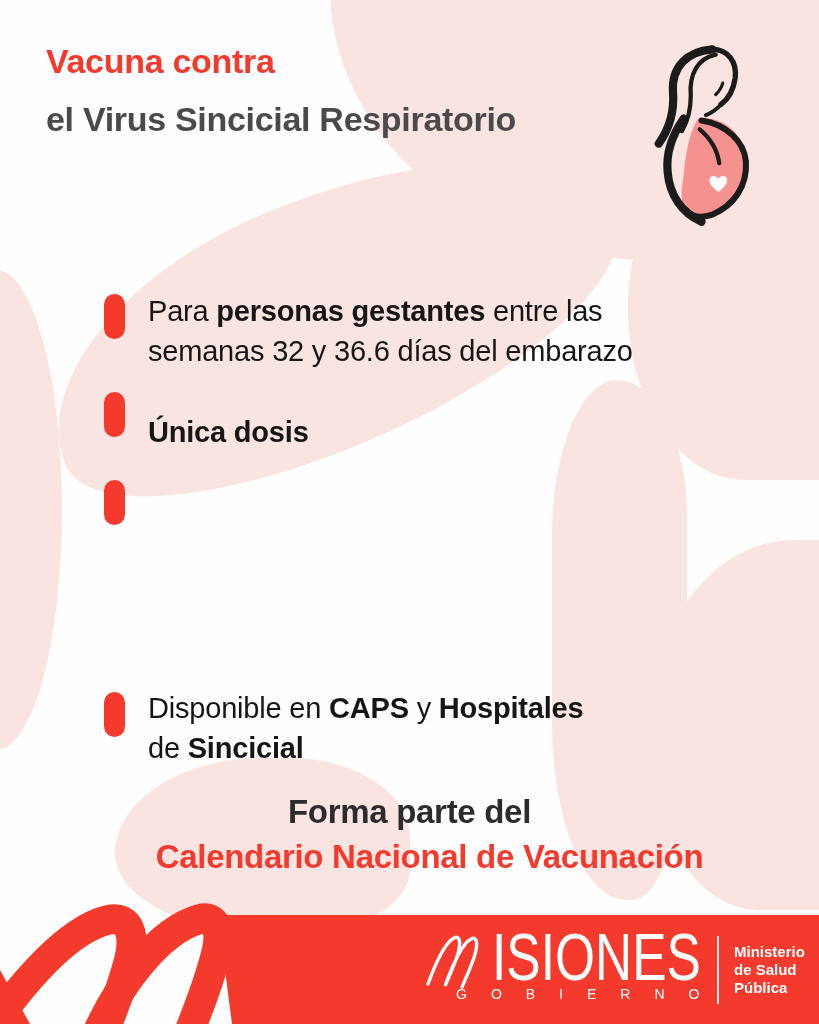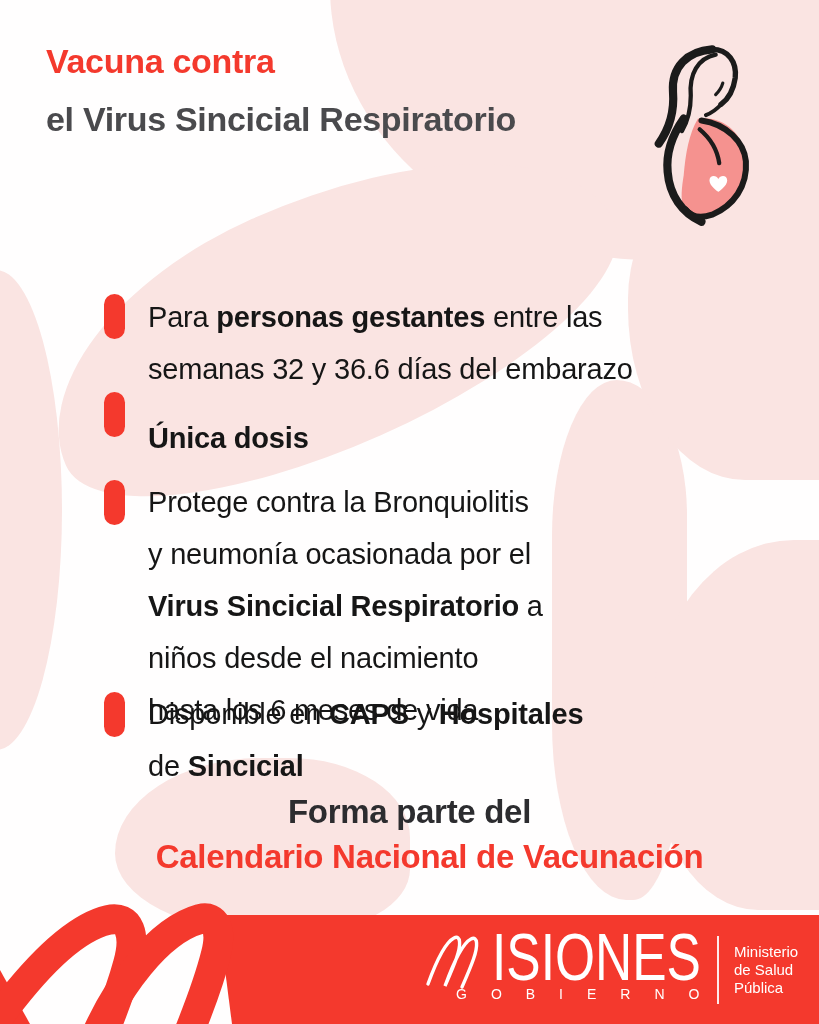--- a/index.html
+++ b/index.html
@@ -26,35 +26,35 @@
   .blob-right-bottom{left:650px;top:540px;width:240px;height:370px;border-radius:60% 20% 10% 45%/50% 30% 20% 45%;}
   .blob-lower-left{left:115px;top:758px;width:295px;height:175px;border-radius:55% 45% 42% 58%/60% 50% 40% 50%;}
 
   .title{position:absolute;left:46px;top:32px;font-size:34px;line-height:58px;font-weight:700;letter-spacing:-0.3px;white-space:nowrap;}
   .title .red{color:var(--accent-red);}
   .title .gray{color:var(--title-gray);}
 
   .illustration{position:absolute;left:616px;top:44px;width:178px;height:192px;}
 
   .bullet-capsule{position:absolute;left:104px;width:21px;height:45px;border-radius:11px;background:var(--accent-red);}
-  .bullet-text{position:absolute;left:148px;font-size:29px;line-height:52px;color:var(--body-text);letter-spacing:-0.2px;white-space:nowrap;}
+  .bullet-text{position:absolute;left:148px;font-size:29px;line-height:40px;color:var(--body-text);letter-spacing:-0.2px;white-space:nowrap;}
   .bullet-text b{font-weight:700;}
 
   .closing{position:absolute;left:0;top:789px;width:819px;text-align:center;font-size:33px;line-height:45px;font-weight:700;letter-spacing:-0.3px;}
   .closing .l1{color:var(--closing-text);}
   .closing .l2{color:var(--accent-red);margin-left:40px;}
 
   .footer-art{position:absolute;left:0;top:890px;width:819px;height:134px;}
   .footer-art svg{display:block;}
 
   .logo{position:absolute;left:424px;top:930px;height:60px;display:flex;align-items:flex-end;color:var(--white);}
   .logo-rest{font-size:66px;line-height:1;font-weight:400;letter-spacing:0;transform:scaleX(0.78);transform-origin:left bottom;margin-left:-6px;}
   .gobierno{position:absolute;left:456px;top:986px;font-size:14px;font-weight:400;letter-spacing:24px;color:var(--white);white-space:nowrap;}
   .footer-divider{position:absolute;left:717px;top:936px;width:2px;height:68px;background:var(--white);opacity:.9;}
-  .ministry{position:absolute;left:734px;top:943px;font-size:15px;line-height:18px;font-weight:400;color:var(--white);}
+  .ministry{position:absolute;left:734px;top:943px;font-size:15px;line-height:18px;font-weight:700;color:var(--white);}
 </style>
 </head>
 <body>
 
 <div class="poster">
 
   <div class="blob blob-top"></div>
   <div class="blob blob-arm"></div>
   <div class="blob blob-left"></div>
   <div class="blob blob-col"></div>
@@ -89,21 +89,20 @@
     </svg>
   </div>
 
   <div class="bullet-capsule" style="top:294px"></div>
   <div class="bullet-text" style="top:291px">Para <b>personas gestantes</b> entre las<br>semanas 32 y 36.6 días del embarazo</div>
 
   <div class="bullet-capsule" style="top:392px"></div>
   <div class="bullet-text" style="top:412px"><b>Única dosis</b></div>
 
   <div class="bullet-capsule" style="top:480px"></div>
-  <div class="bullet-text" style="top:476px">Protege contra la Bronquiolitis<br>y neumonía ocasionada por el<br><b>Virus Sincicial Respiratorio</b> a<br>niños desde el nacimiento<br>hasta los 6 meses de vida</div>
 
   <div class="bullet-capsule" style="top:692px"></div>
   <div class="bullet-text" style="top:688px">Disponible en <b>CAPS</b> y <b>Hospitales</b><br>de <b>Sincicial</b></div>
 
   <div class="closing">
     <div class="l1">Forma parte del</div>
     <div class="l2">Calendario Nacional de Vacunación</div>
   </div>
 
   <div class="footer-art">

